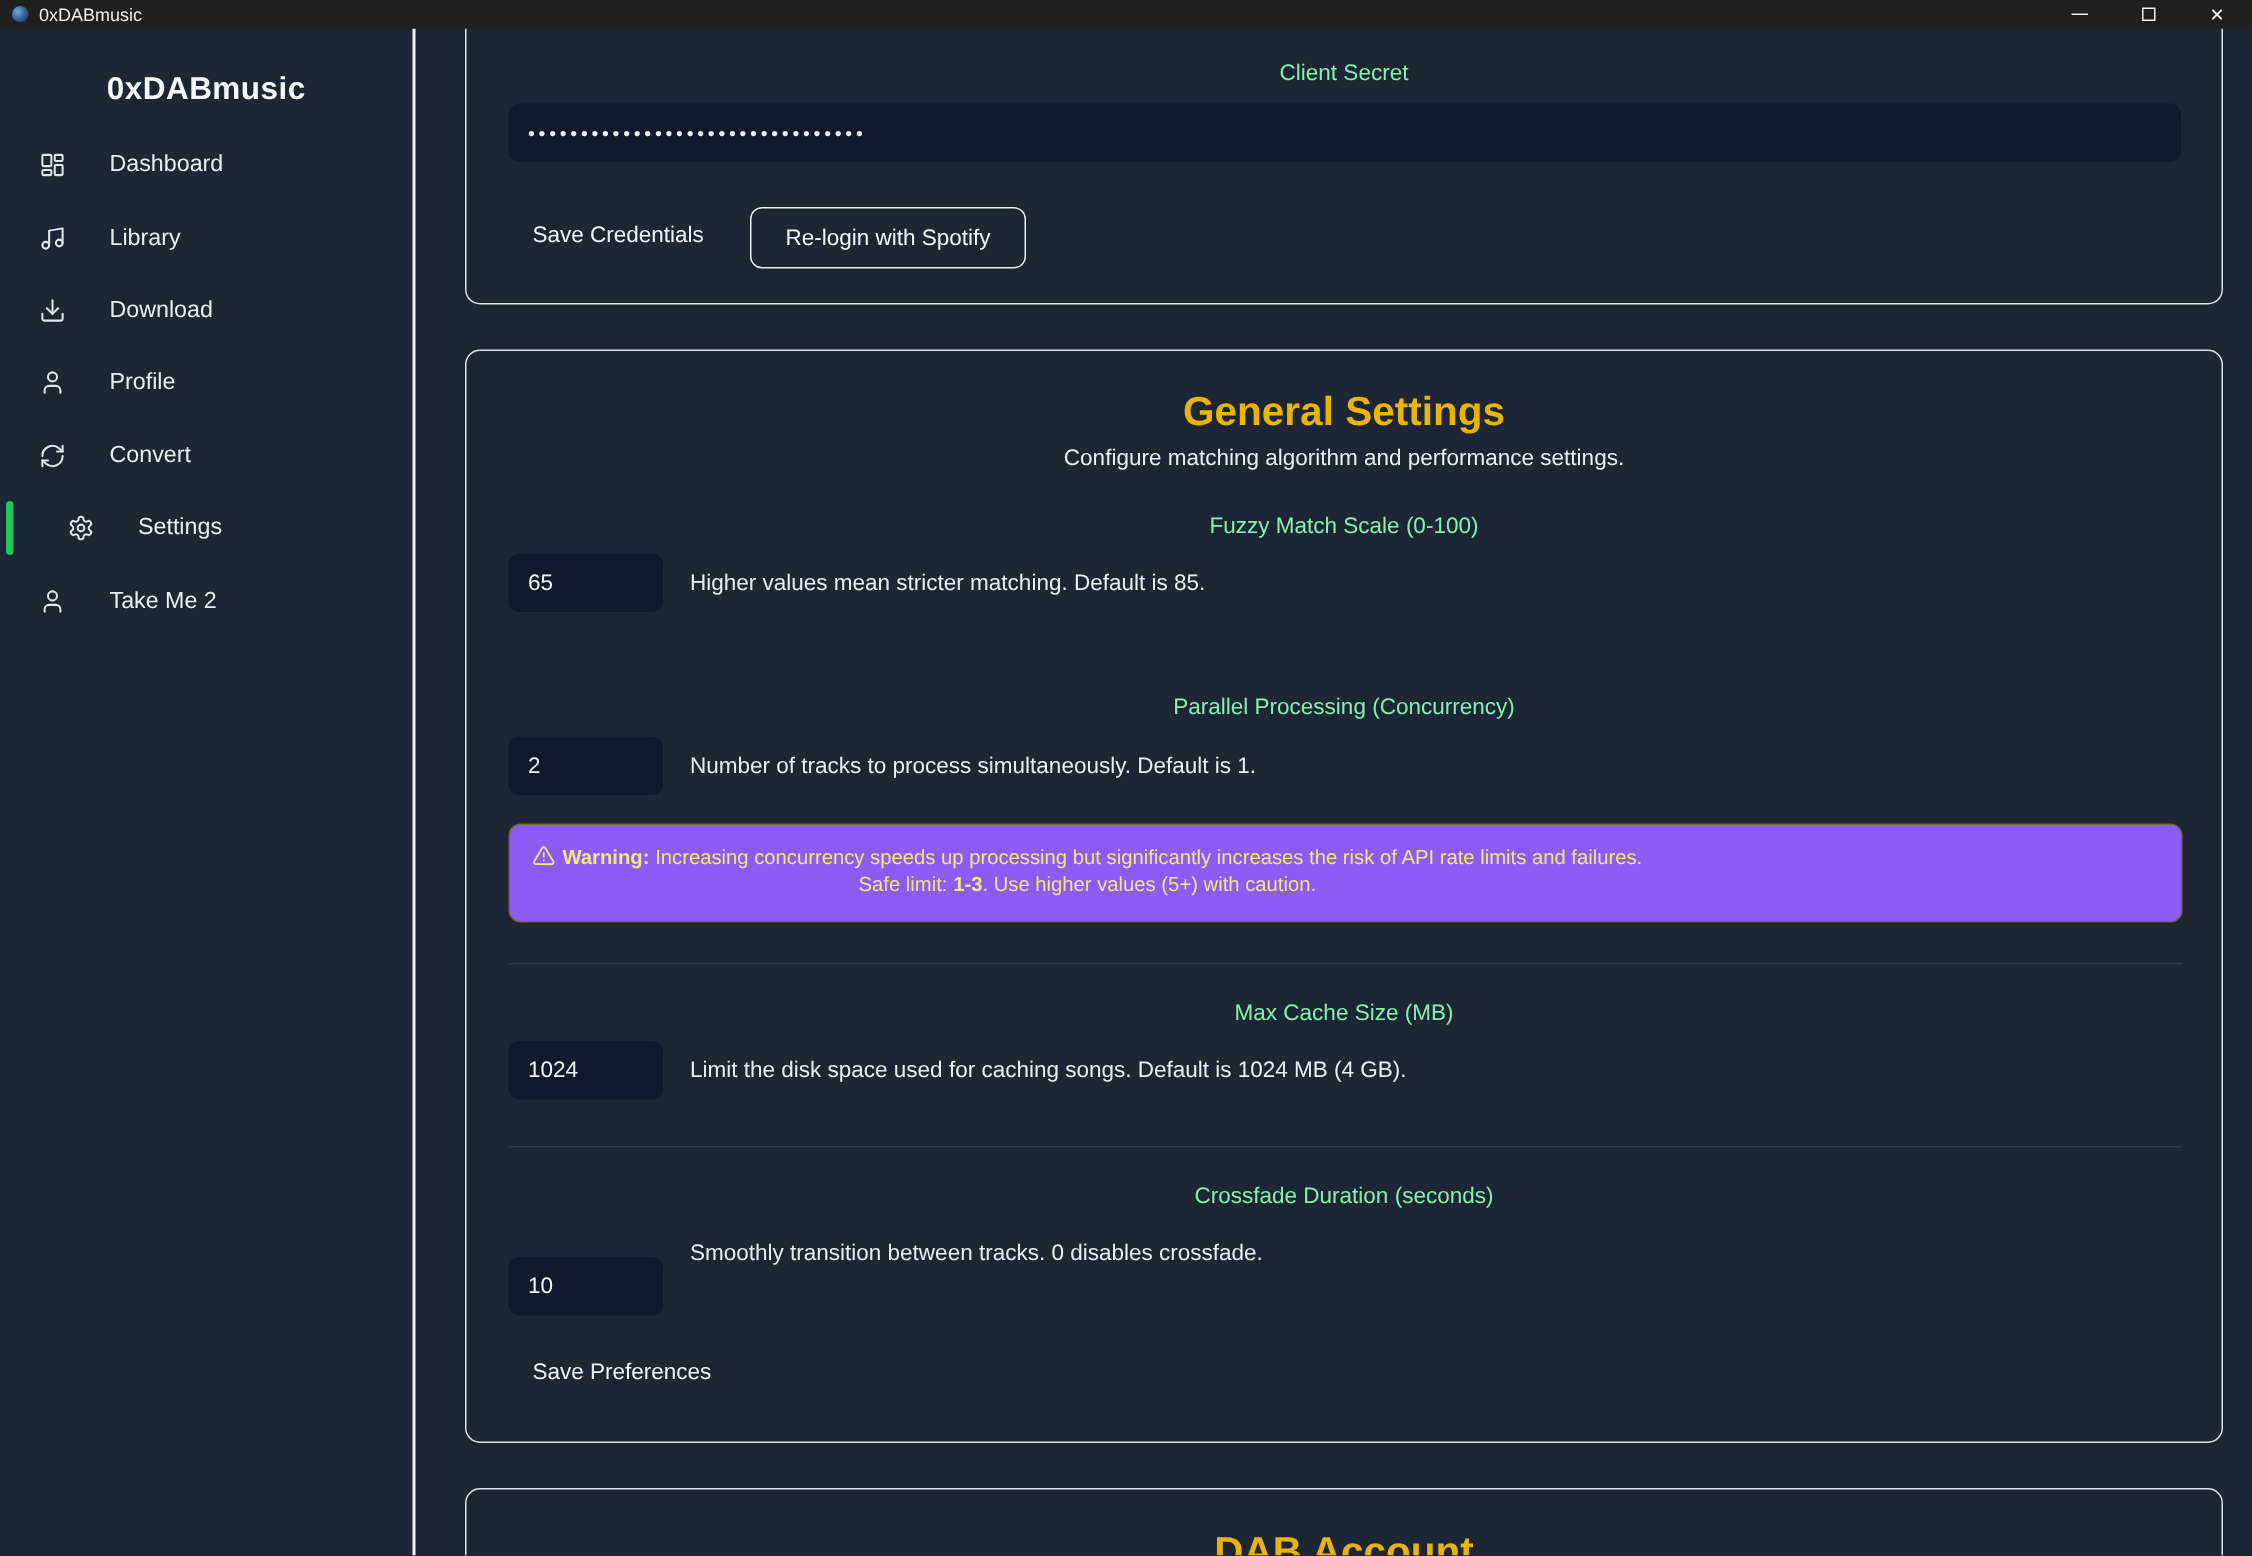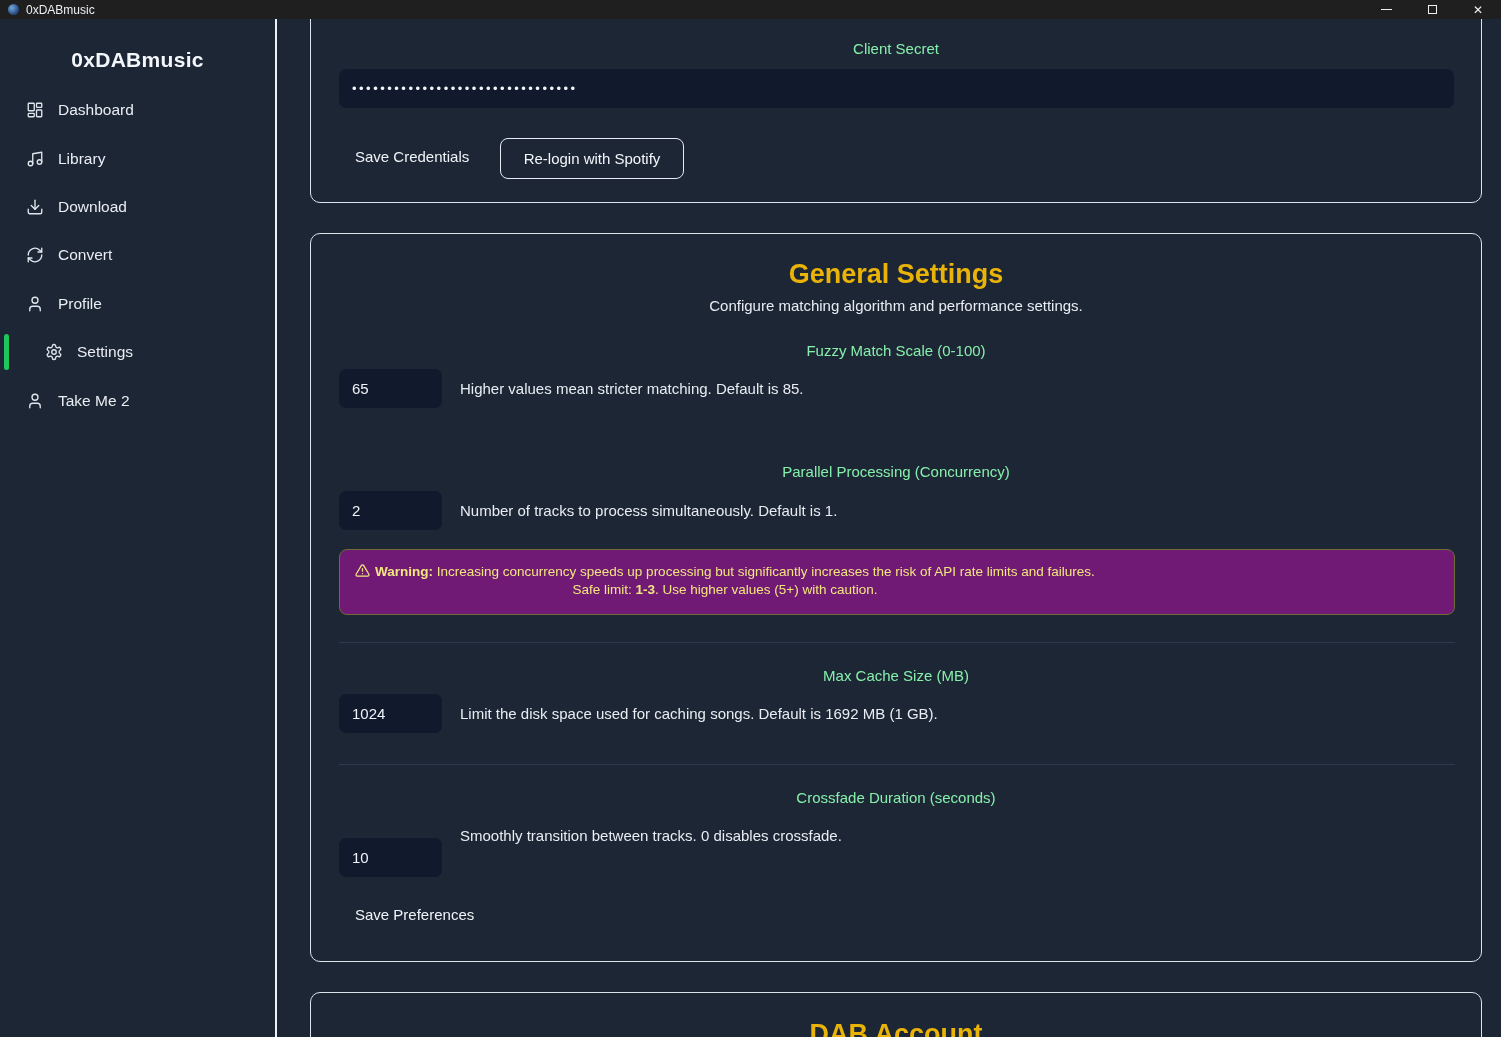--- a/index.html
+++ b/index.html
@@ -35,21 +35,21 @@
     padding-top:29px;
   }
   .logo { text-align:center; font-size:21px; font-weight:bold; color:#f4f7fb; letter-spacing:.3px; height:30px; }
   .nav { margin-top:8px; }
   .nav-item {
     position:relative; height:48.4px; display:flex; align-items:center;
     padding-left:26px; cursor:pointer;
   }
   .nav-item .icon { width:18px; height:18px; margin-right:14px; flex:0 0 auto; display:flex; }
   .nav-item .icon svg { width:18px; height:18px; stroke:#dfe6ee; fill:none; stroke-width:1.8; stroke-linecap:round; stroke-linejoin:round; }
-  .nav-label { font-size:15.5px; color:#e9edf3; }
+  .nav-label { font-size:15.5px; color:#e9edf3;margin-left:15px; }
   .nav-item.active { padding-left:45px; }
   .active-bar {
     position:absolute; left:4px; top:50%; transform:translateY(-50%);
     width:5px; height:36px; border-radius:3px; background:#1fc65c;
   }
 
   
   .main { position:absolute; left:279px; top:19px; right:0; bottom:0; overflow:hidden; background:#1d2634; }
   .card {
     position:absolute; left:31px; width:1172px;
@@ -75,21 +75,21 @@
   .outline-btn {
     position:absolute; background:transparent; border:1.5px solid #e6ebf1; border-radius:8px;
     color:#f3f6fa; font-size:15px; font-family:"Liberation Sans", sans-serif; cursor:pointer;
   }
 
   .card-title { position:absolute; left:0; width:100%; text-align:center; font-weight:bold; font-size:27px; color:#eab308; }
   .card-subtitle { position:absolute; left:0; width:100%; text-align:center; font-size:15px; color:#e8edf3; }
 
   .warning-box {
     position:absolute; left:28px; top:315px; width:1116px; height:66px;
-    background:#701a75; border:1px solid #6f6c35; border-radius:8px;
+    background:#8b5cf6; border:1px solid #6f6c35; border-radius:8px;
     padding:13px 0 0 15px; color:#f2e67e; font-size:13.5px; line-height:18px;
   }
   .warning-inner { display:inline-block; text-align:center; }
   .warning-line1 { white-space:nowrap; text-align:left; }
   .warning-box b { font-weight:bold; }
   .warn-icon svg { width:15px; height:15px; stroke:#f2e67e; fill:none; stroke-width:2; stroke-linecap:round; stroke-linejoin:round; vertical-align:-2px; margin-right:5px; }
 
   .divider { position:absolute; left:28px; width:1116px; height:1px; background:#2c3a50; }
 </style>
 </head>
@@ -145,37 +145,37 @@
             <polyline points="7 10 12 15 17 10"></polyline>
             <line x1="12" y1="15" x2="12" y2="3"></line>
           </svg>
       </span>
       <span class="nav-label">Download</span>
     </div>
 
     <div class="nav-item">
       <span class="icon">
         <svg viewBox="0 0 24 24">
+            <path d="M19 21v-2a4 4 0 0 0-4-4H9a4 4 0 0 0-4 4v2"></path>
+            <circle cx="12" cy="7" r="4"></circle>
+          </svg>
+      </span>
+      <span class="nav-label">Profile</span>
+    </div>
+
+    <div class="nav-item">
+      <span class="icon">
+        <svg viewBox="0 0 24 24">
             <path d="M3 12a9 9 0 0 1 15-6.7L21 8"></path>
             <path d="M21 3v5h-5"></path>
             <path d="M21 12a9 9 0 0 1-15 6.7L3 16"></path>
             <path d="M3 21v-5h5"></path>
           </svg>
       </span>
       <span class="nav-label">Convert</span>
-    </div>
-
-    <div class="nav-item">
-      <span class="icon">
-        <svg viewBox="0 0 24 24">
-            <path d="M19 21v-2a4 4 0 0 0-4-4H9a4 4 0 0 0-4 4v2"></path>
-            <circle cx="12" cy="7" r="4"></circle>
-          </svg>
-      </span>
-      <span class="nav-label">Profile</span>
     </div>
 
     <div class="nav-item active">
       <span class="active-bar"></span>
       <span class="icon">
         <svg viewBox="0 0 24 24">
             <path d="M12.22 2h-.44a2 2 0 0 0-2 2v.18a2 2 0 0 1-1 1.73l-.43.25a2 2 0 0 1-2 0l-.15-.08a2 2 0 0 0-2.73.73l-.22.38a2 2 0 0 0 .73 2.73l.15.1a2 2 0 0 1 1 1.72v.51a2 2 0 0 1-1 1.74l-.15.09a2 2 0 0 0-.73 2.73l.22.38a2 2 0 0 0 2.73.73l.15-.08a2 2 0 0 1 2 0l.43.25a2 2 0 0 1 1 1.73V20a2 2 0 0 0 2 2h.44a2 2 0 0 0 2-2v-.18a2 2 0 0 1 1-1.73l.43-.25a2 2 0 0 1 2 0l.15.08a2 2 0 0 0 2.73-.73l.22-.39a2 2 0 0 0-.73-2.73l-.15-.08a2 2 0 0 1-1-1.74v-.5a2 2 0 0 1 1-1.74l.15-.09a2 2 0 0 0 .73-2.73l-.22-.38a2 2 0 0 0-2.73-.73l-.15.08a2 2 0 0 1-2 0l-.43-.25a2 2 0 0 1-1-1.73V4a2 2 0 0 0-2-2z"></path>
             <circle cx="12" cy="12" r="3"></circle>
           </svg>
       </span>
@@ -228,21 +228,21 @@
         <div class="warning-line2">
           <span>Safe limit: </span><b>1-3</b><span>. Use higher values (5+) with caution.</span>
         </div>
       </div>
     </div>
 
     <div class="divider" style="top:408px;"></div>
 
     <div class="center-label" style="top:433px;">Max Cache Size (MB)</div>
     <input class="field-input num-input" type="text" style="top: 460px;" value="1024">
-    <div class="field-desc" style="left:149px; top:471px;">Limit the disk space used for caching songs. Default is 1692 MB (1 GB).</div>
+    <div class="field-desc" style="left:149px; top:471px;">Limit the disk space used for caching songs. Default is 1024 MB (4 GB).</div>
 
     <div class="divider" style="top:530px;"></div>
 
     <div class="center-label" style="top:555px;">Crossfade Duration (seconds)</div>
     <input class="field-input num-input" type="text" style="top: 604px;" value="10">
     <div class="field-desc" style="left:149px; top:593px;">Smoothly transition between tracks. 0 disables crossfade.</div>
 
     <button class="ghost-btn" style="left:38px; top:666px;">Save Preferences</button>
   </div>
 

